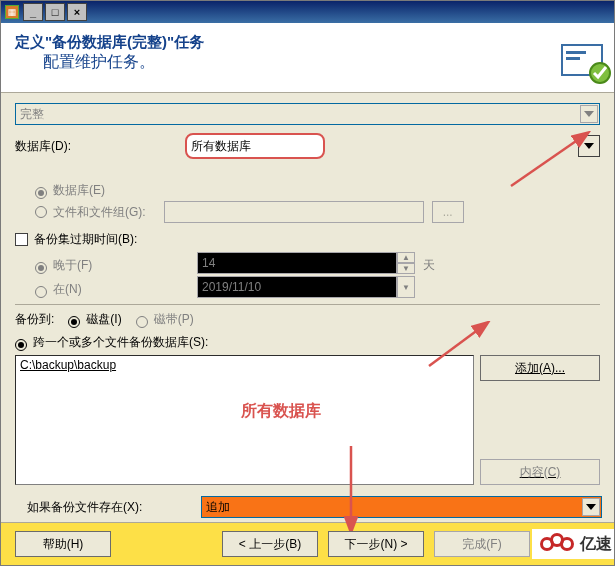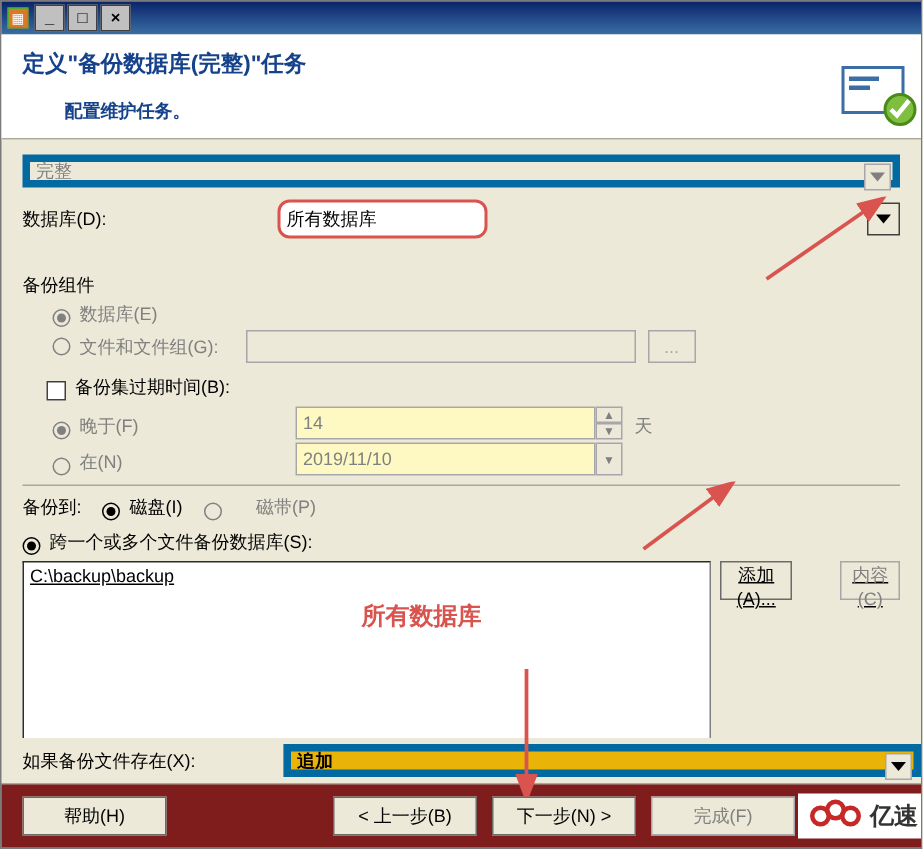--- a/index.html
+++ b/index.html
@@ -5,58 +5,58 @@
   * { box-sizing: border-box; margin: 0; padding: 0; font-family: "Microsoft YaHei", SimSun, Arial, sans-serif; font-size: 12px; }
   body { background: #fff; width: 615px; height: 566px; overflow: hidden; position: relative; }
   .window { width: 615px; height: 566px; border: 1px solid #7a7a7a; background: #ece9d8; display: flex; flex-direction: column; position: relative; }
   .titlebar { height: 22px; background: linear-gradient(#0a246a,#3a6ea5); display: flex; align-items: center; padding: 0 4px; color: #fff; }
   .title-icon { width: 14px; height: 14px; background: #d97a2a; margin-right: 4px; border: 1px solid #5a3; display: flex; align-items:center; justify-content:center; font-size:9px; color:#fff; }
   .titlebar .title { flex: 1; font-weight: bold; }
   .win-btns { display:flex; gap:2px; }
   .win-btn { width:20px;height:18px;background:#c0c0c0;border:1px solid #404040;display:flex;align-items:center;justify-content:center;font-size:11px;font-weight:bold;color:#000; }
   .header-area { background:#fff; padding:10px 14px 8px 14px; border-bottom:1px solid #aca899; position:relative; min-height:70px;}
   .header-title { font-size:15px; font-weight:bold; color:#15428b; }
-  .header-sub { font-size:12px; color:#15428b; margin-left:28px; margin-top:14px;font-weight:bold;}
+  .header-sub { font-size:16px; color:#15428b; margin-left:28px; margin-top:0;}
   .header-icon { position:absolute; right:2px; top:16px; width:56px; height:48px; }
   .form-area { flex:1; padding: 10px 14px 0 14px; overflow:hidden; }
   .row { display:flex; align-items:center; margin-bottom:8px; }
   .label { width:170px; color:#808080; }
   .label.active { color:#000; }
-  .combo { flex:1; height:22px; background:#ece9d8; border:5px solid #0369a1; position:relative; display:flex; align-items:center; padding:0 4px; color:#808080;}
+  .combo { flex:1; height:22px; background:#ece9d8; border:1px solid #0369a1; position:relative; display:flex; align-items:center; padding:0 4px; color:#808080;}
   .combo .arrow { position:absolute; right:1px; top:1px; width:18px; height:18px; background:#ece9d8; border:1px solid #a7a6aa; display:flex; align-items:center; justify-content:center;}
-  .combo.white { background:#eab308; color:#000;font-weight:bold;}
+  .combo.white { background:#f97316; color:#000;}
   .highlight-box { border:2px solid #d9534f; border-radius:8px; padding:2px 4px; height:26px; display:flex; align-items:center; width:140px; background:#fff;}
   .db-row { display:flex; align-items:center; margin-bottom:23px;}
   .db-row .drop { flex:1; display:flex; align-items:center;}
   .db-row .drop-arrow { width:22px;height:22px;background:#ece9d8;border:1px solid #404040;display:flex;align-items:center;justify-content:center;margin-left:auto;}
   .group { margin:4px 0 2px 0; color:#000;}
   .radio-line { display:flex; align-items:flex-end; margin:2px 0 2px 20px; color:#808080;}
   .radio-line .r { width:12px;height:12px;border:1px solid #808080;border-radius:50%;margin-right:6px;display:flex;align-items:center;justify-content:center;}
   .radio-line .r.sel::after{content:"";width:6px;height:6px;background:#808080;border-radius:50%;}
   .radio-line.act { color:#000;}
   .radio-line.act .r{border-color:#000;}
   .radio-line.act .r.sel::after{background:#000;}
-  .chk-line { display:flex; align-items:flex-end; margin:8px 0 4px 16px;}
+  .chk-line { display:flex; align-items:center; margin:8px 0 4px 0;}
   .chk { width:13px;height:13px;border:1px solid #404040;background:#fff;margin-right:6px;}
   .textbox { border:1px solid #a7a6aa; background:#ece9d8; height:22px; flex:1; padding:0 4px; color:#808080; margin-left:4px;}
   .spin { display:flex; align-items:center; margin-left:4px;}
-  .spin input { width:200px; height:22px; border:1px solid #a7a6aa; background:#fef9c3; padding:0 4px; color:#808080;}
+  .spin input { width:200px; height:22px; border:1px solid #a7a6aa; background:#000000; padding:0 4px; color:#808080;}
   .spinbtns { width:18px;height:22px;display:flex;flex-direction:column;}
   .spinbtns div{flex:1;border:1px solid #a7a6aa;background:#ece9d8;display:flex;align-items:center;justify-content:center;font-size:8px;}
   .elips-btn { width:32px;height:22px;border:1px solid #a7a6aa;background:#ece9d8;margin-left:8px;}
   .hr { height:1px; background:#aca899; margin:6px 0; border:none;}
   .list-area { display:flex; margin-top:4px; gap:6px;text-decoration:underline;}
   .listbox { flex:1; height:130px; border:1px inset #808080; background:#fff; padding:2px 4px; font-family:Consolas,monospace; font-size:12px;}
-  .side-btns { width:120px; display:flex; flex-direction:row; gap:16px;}
+  .side-btns { width:120px; display:flex; flex-direction:column; gap:6px;}
   .side-btns button { height:26px; border:1px solid #6b6b6b; background:#ece9d8; }
   .side-btns button:disabled{color:#808080;border-color:#a7a6aa;}
   .annot { position:absolute; color:#d9534f; font-size:16px; font-weight:bold; left:240px; top:400px;}
-  .bottom-row { display:flex; align-items:center; padding:4px 0; gap:4px;}
+  .bottom-row { display:flex; align-items:center; padding:4px 12px; gap:4px;}
   .bottom-row .combo2{flex:1;}
-  .footer { display:flex; gap:10px; padding:8px 14px; border-top:1px solid #aca899; background:#7f1d1d;}
+  .footer { display:flex; gap:10px; padding:8px 14px; border-top:1px solid #aca899; background:#fde047;}
   .footer .spacer{flex:1;}
   .footer button { height:26px; min-width:96px; border:1px solid #6b6b6b; background:#ece9d8; padding:0 6px;}
   .footer button:disabled{color:#808080;border-color:#a7a6aa;}
   .logo { position:absolute; right:0; bottom:6px; display:flex; align-items:center; gap:2px; background:#fff; padding:4px 2px 4px 8px; }
   .logo .ring{width:14px;height:14px;border:3px solid #c62828;border-radius:50%;}
   .logo .rings{position:relative;width:36px;height:22px;}
   .logo .rings .ring{position:absolute;}
   .logo .rings .r1{left:0;top:4px;}
   .logo .rings .r2{left:10px;top:0;}
   .logo .rings .r3{left:20px;top:4px;}
@@ -109,21 +109,20 @@
       <div class="drop">
         <div class="highlight-box">
           <span>所有数据库</span>
         </div>
         <div class="drop-arrow">
             <div class="tri-down"></div>
           </div>
       </div>
     </div>
 
-    <div class="group">备份组件</div>
     <div class="radio-line">
       <div class="r sel"></div>
       <span>数据库(E)</span>
     </div>
     <div class="radio-line" style="display:flex;align-items:center;">
       <div class="r"></div>
       <span>文件和文件组(G):</span>
       <input class="textbox" style="margin-left: 18px; width: 260px; flex: 0 0 260px;" disabled="">
       <button class="elips-btn" disabled="">...</button>
     </div>
@@ -156,21 +155,21 @@
     </div>
 
     <hr class="hr">
 
     <div style="display:flex;align-items:center;gap:14px;">
       <span>备份到:</span>
       <div class="radio-line act" style="margin:0;">
         <div class="r sel"></div>
         <span>磁盘(I)</span>
       </div>
-      <div class="radio-line" style="margin:0;gap:17px;">
+      <div class="radio-line" style="margin:0;">
         <div class="r"></div>
         <span>磁带(P)</span>
       </div>
     </div>
 
     <div class="radio-line act" style="margin-top:6px;margin-left:0;">
       <div class="r sel"></div>
       <span>跨一个或多个文件备份数据库(S):</span>
     </div>
 

